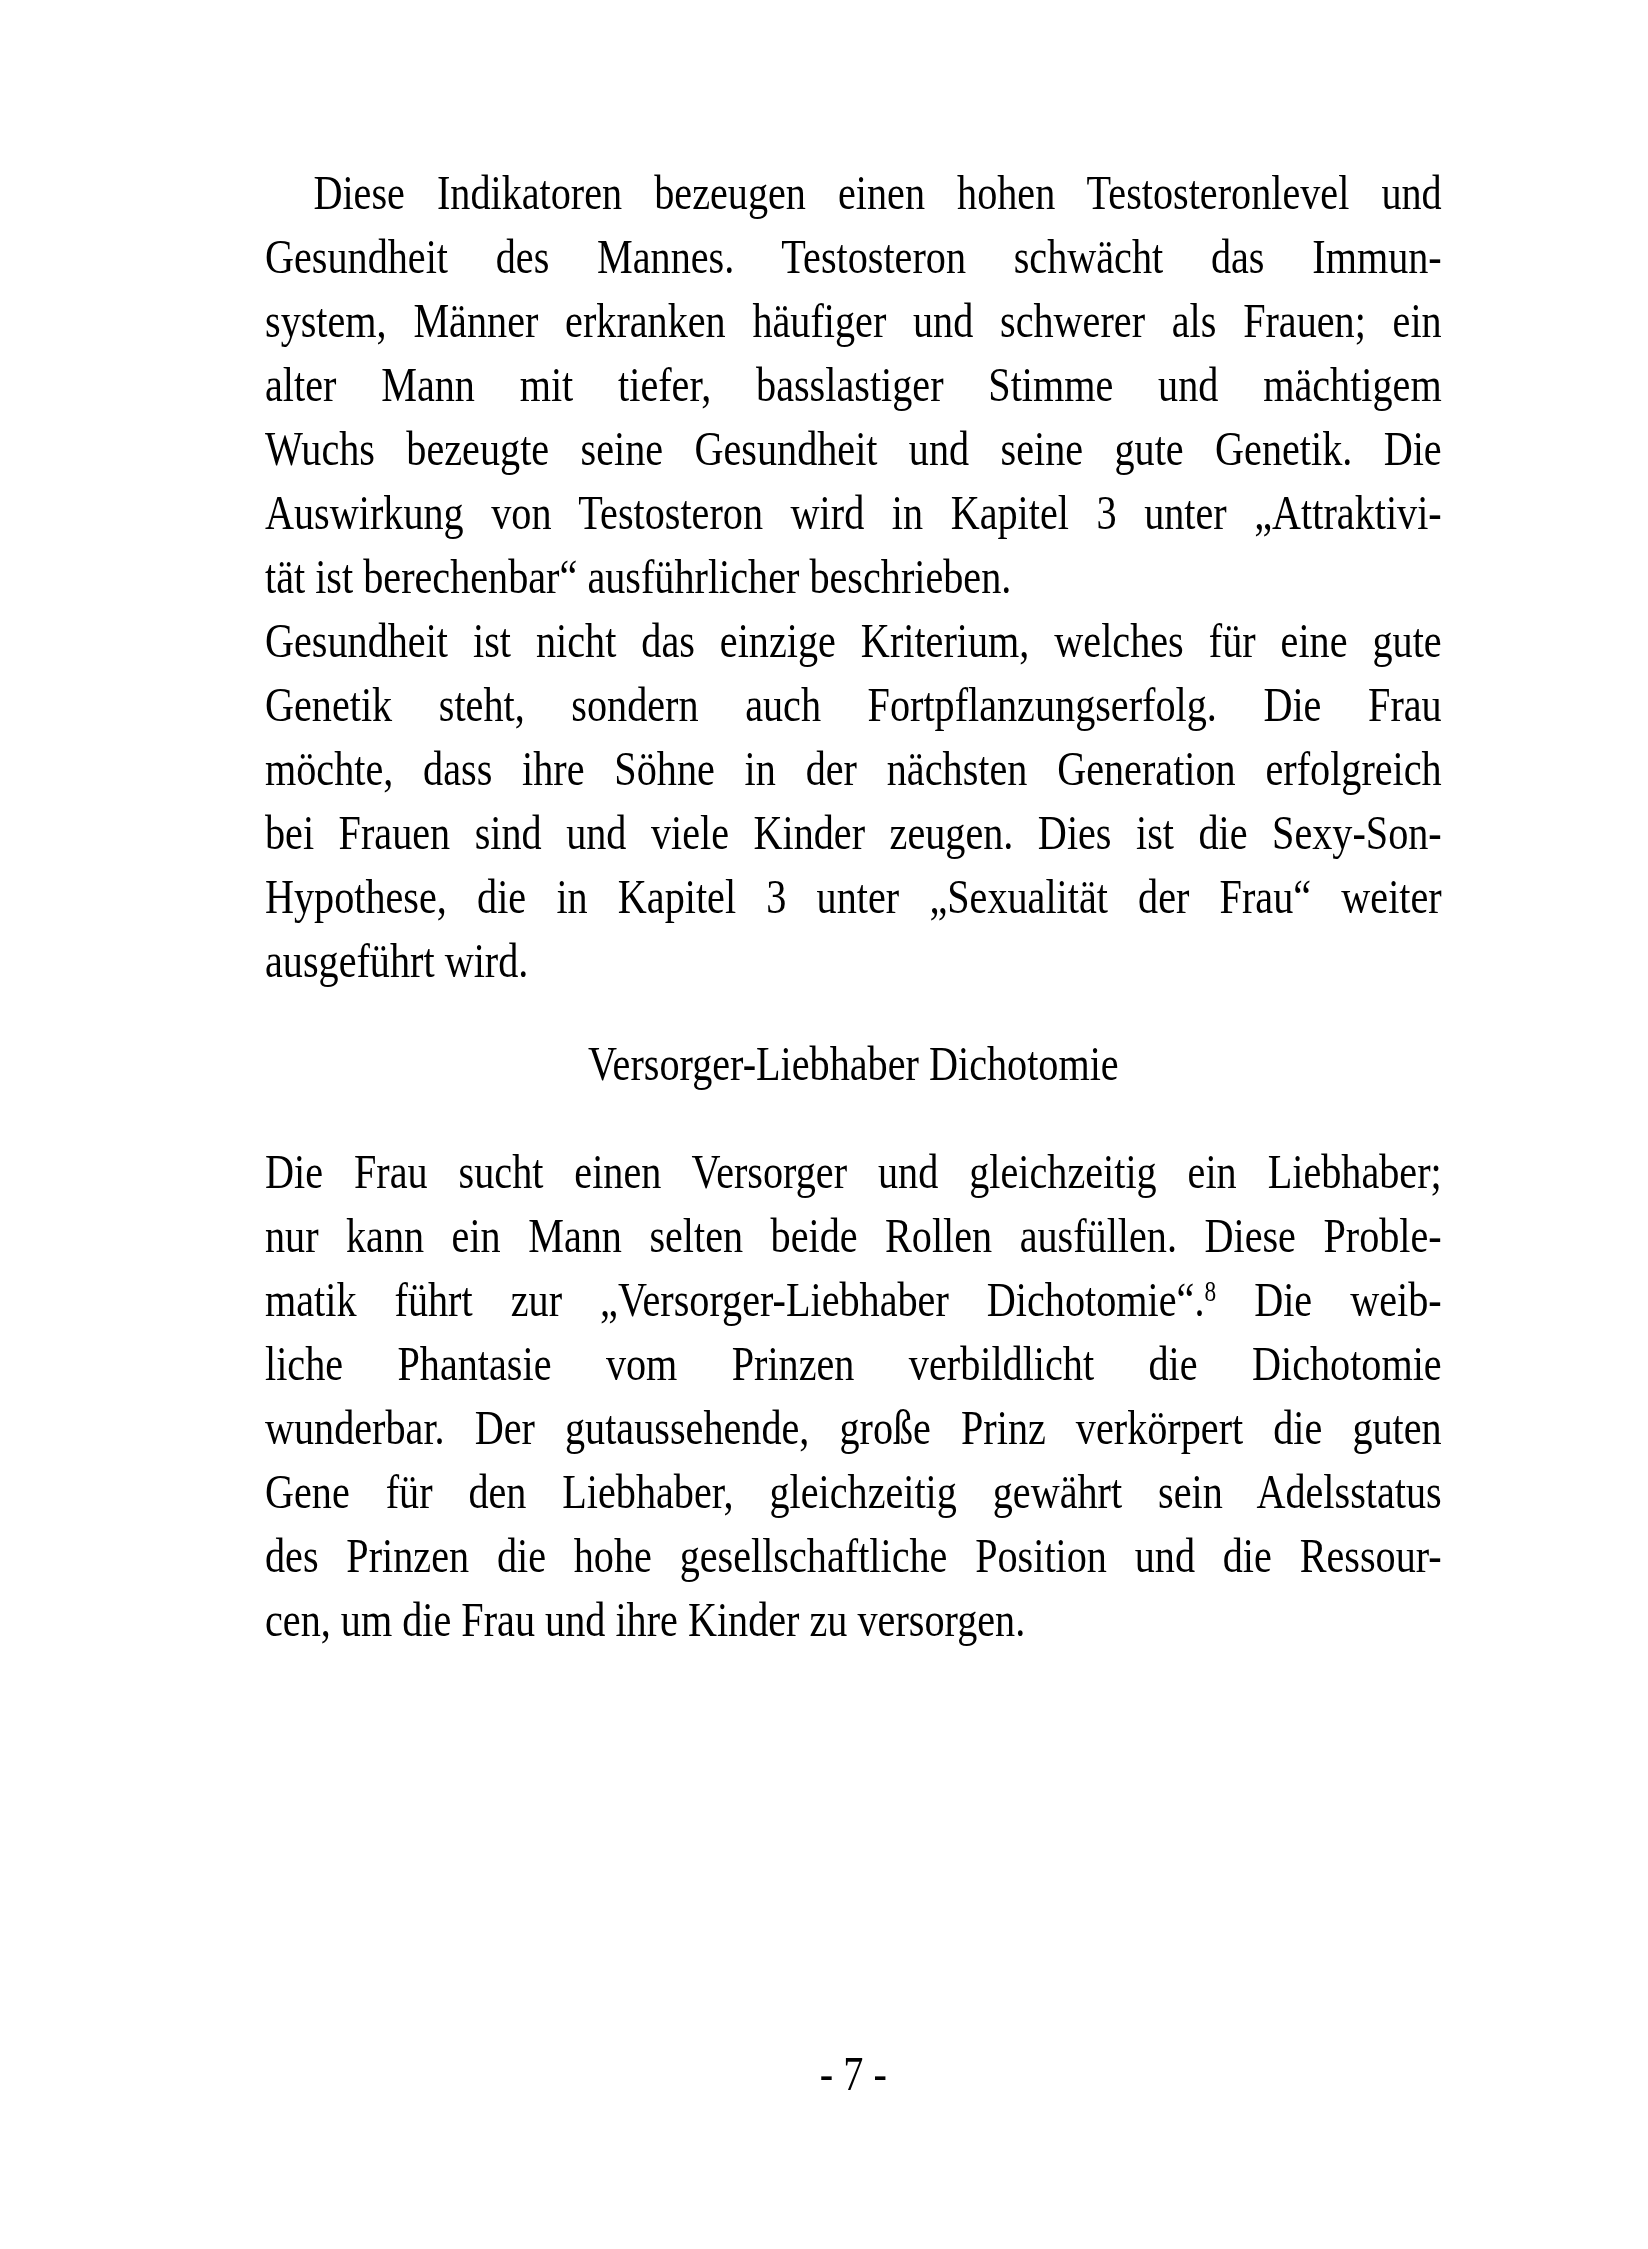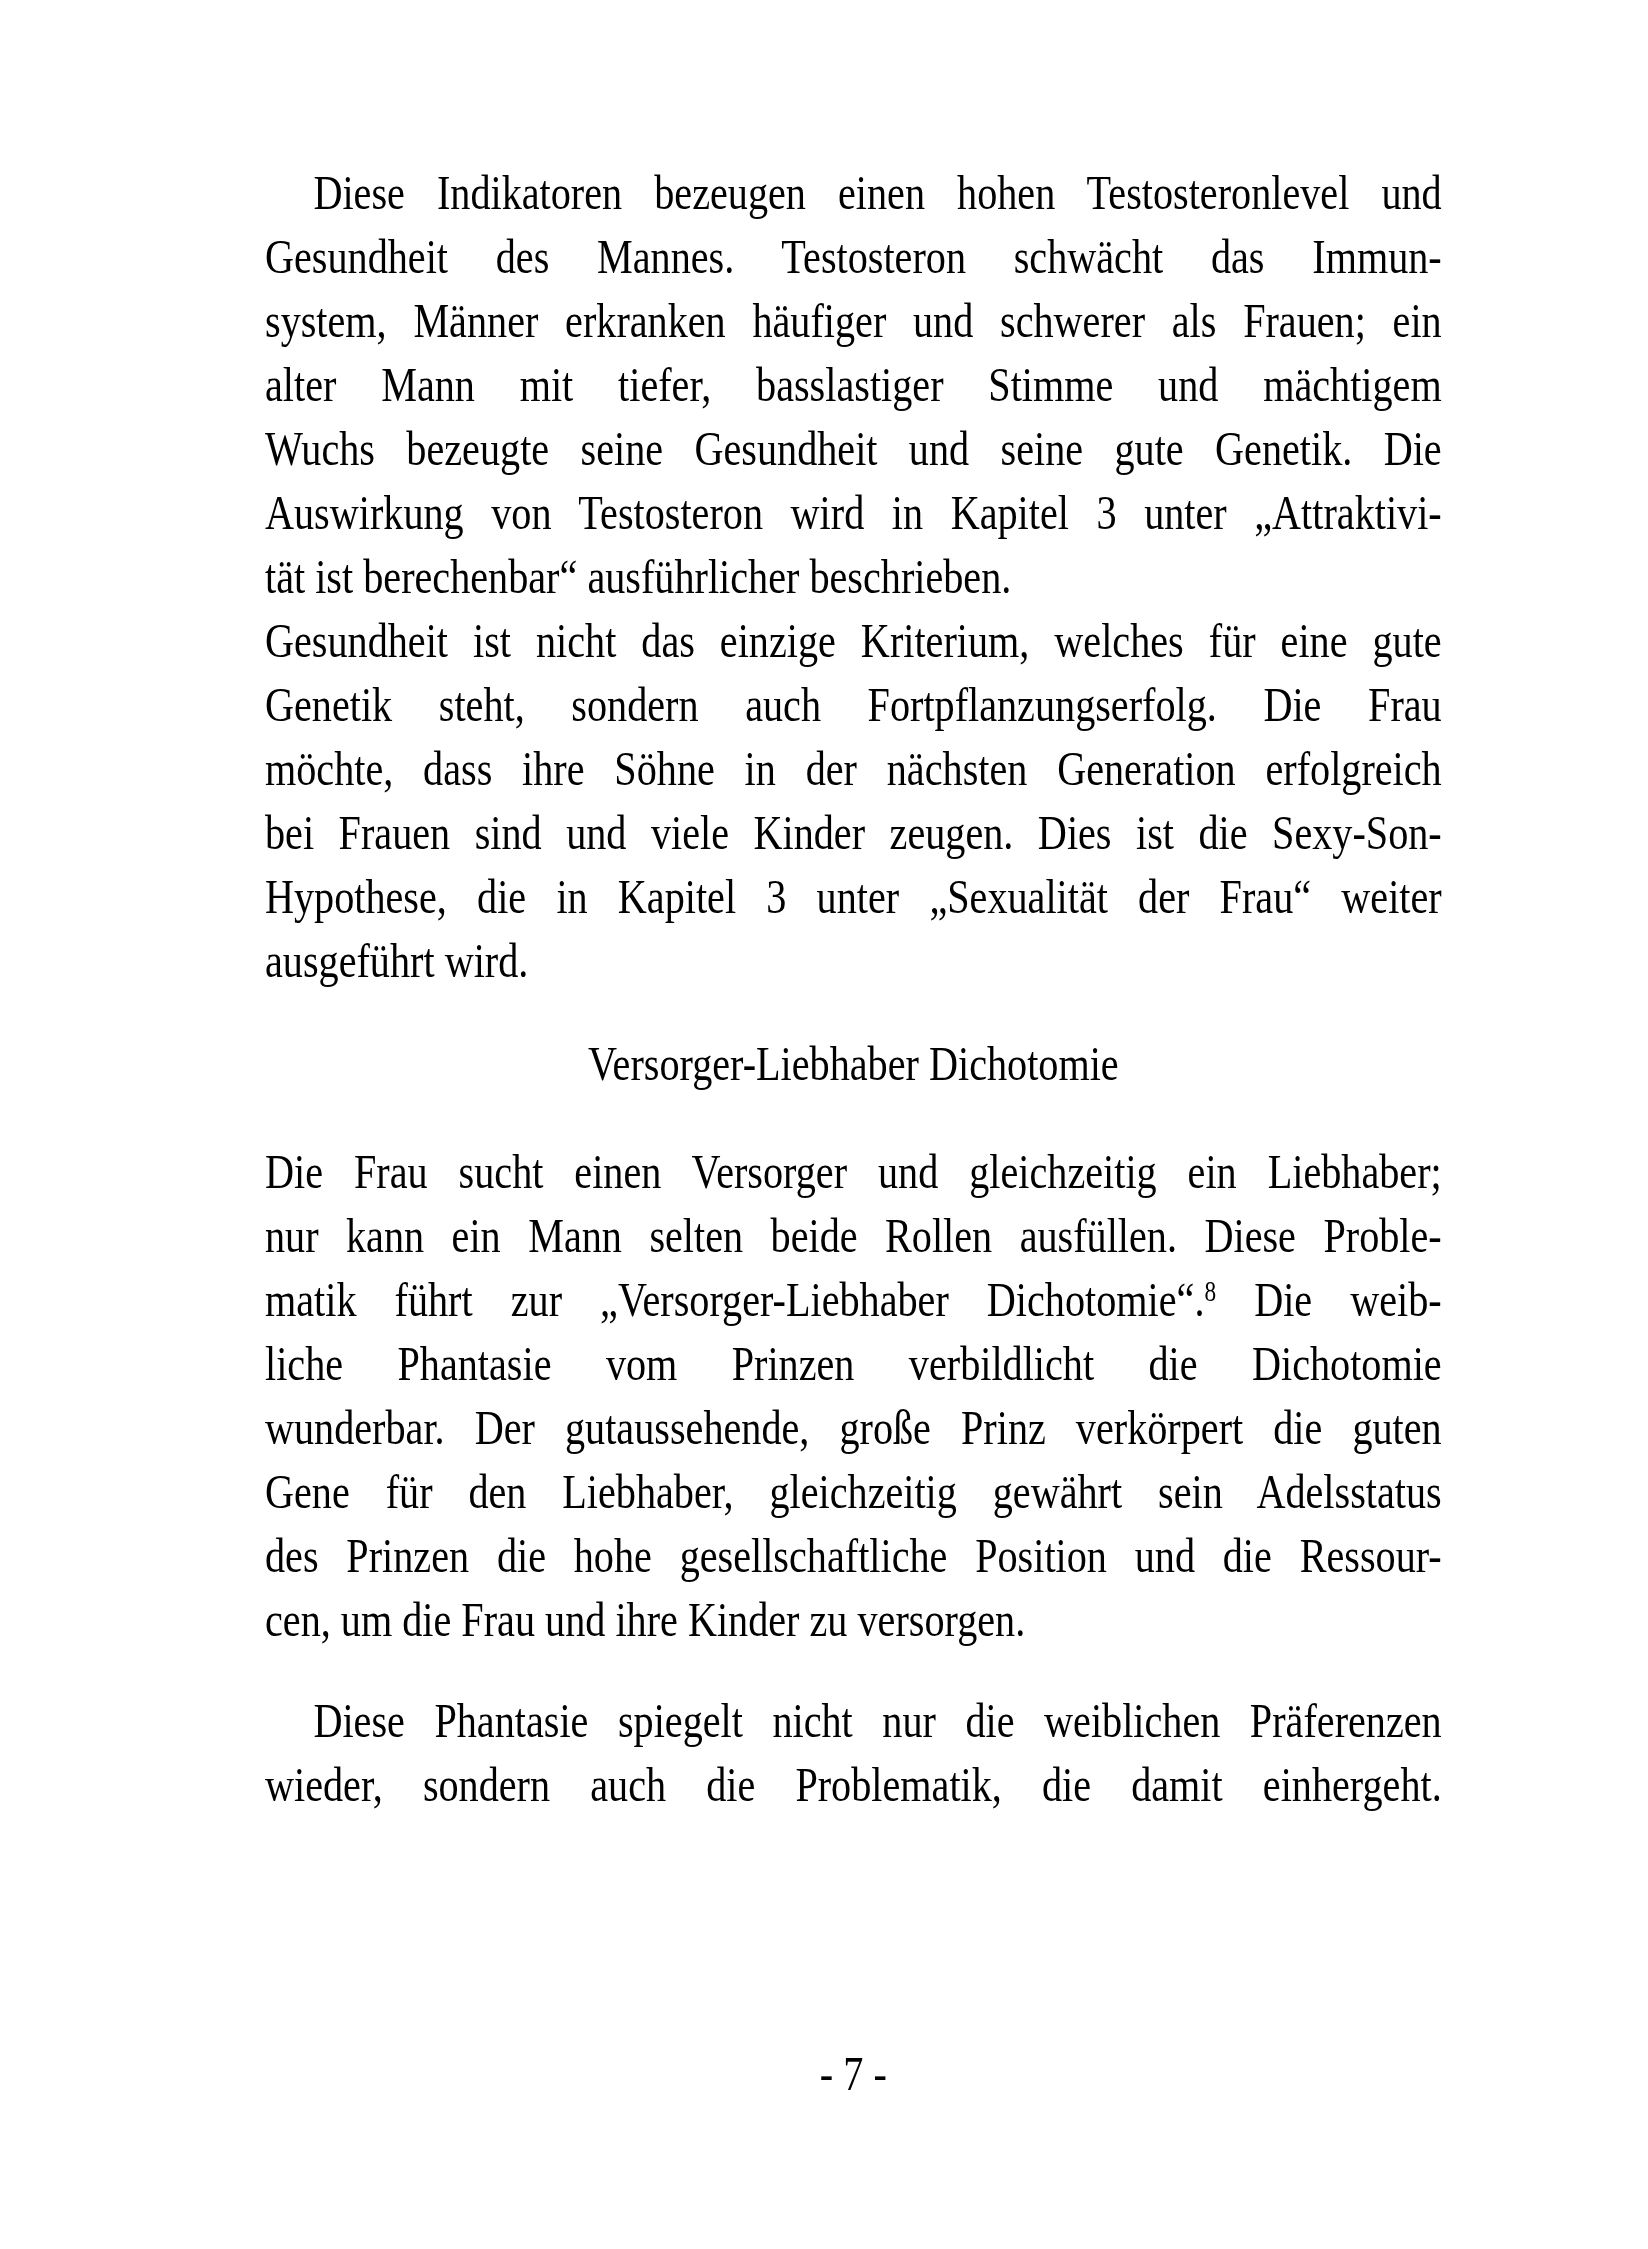--- a/index.html
+++ b/index.html
@@ -104,20 +104,16 @@
       <div class="block para">
         <div class="line just">Die Frau sucht einen Versorger und gleichzeitig ein Liebhaber;</div>
         <div class="line just">nur kann ein Mann selten beide Rollen ausfüllen. Diese Proble-</div>
         <div class="line just">matik führt zur „Versorger-Liebhaber Dichotomie“.<sup>8</sup> Die weib-</div>
         <div class="line just">liche Phantasie vom Prinzen verbildlicht die Dichotomie</div>
         <div class="line just">wunderbar. Der gutaussehende, große Prinz verkörpert die guten</div>
         <div class="line just">Gene für den Liebhaber, gleichzeitig gewährt sein Adelsstatus</div>
         <div class="line just">des Prinzen die hohe gesellschaftliche Position und die Ressour-</div>
         <div class="line">cen, um die Frau und ihre Kinder zu versorgen.</div>
       </div>
-      <div class="block para indent">
-        <div class="line just">Diese Phantasie spiegelt nicht nur die weiblichen Präferenzen</div>
-        <div class="line just">wieder, sondern auch die Problematik, die damit einhergeht.</div>
-      </div>
     </div>
   <div class="page-number">- 7 -</div>
 </div>
 
 
 </body></html>

